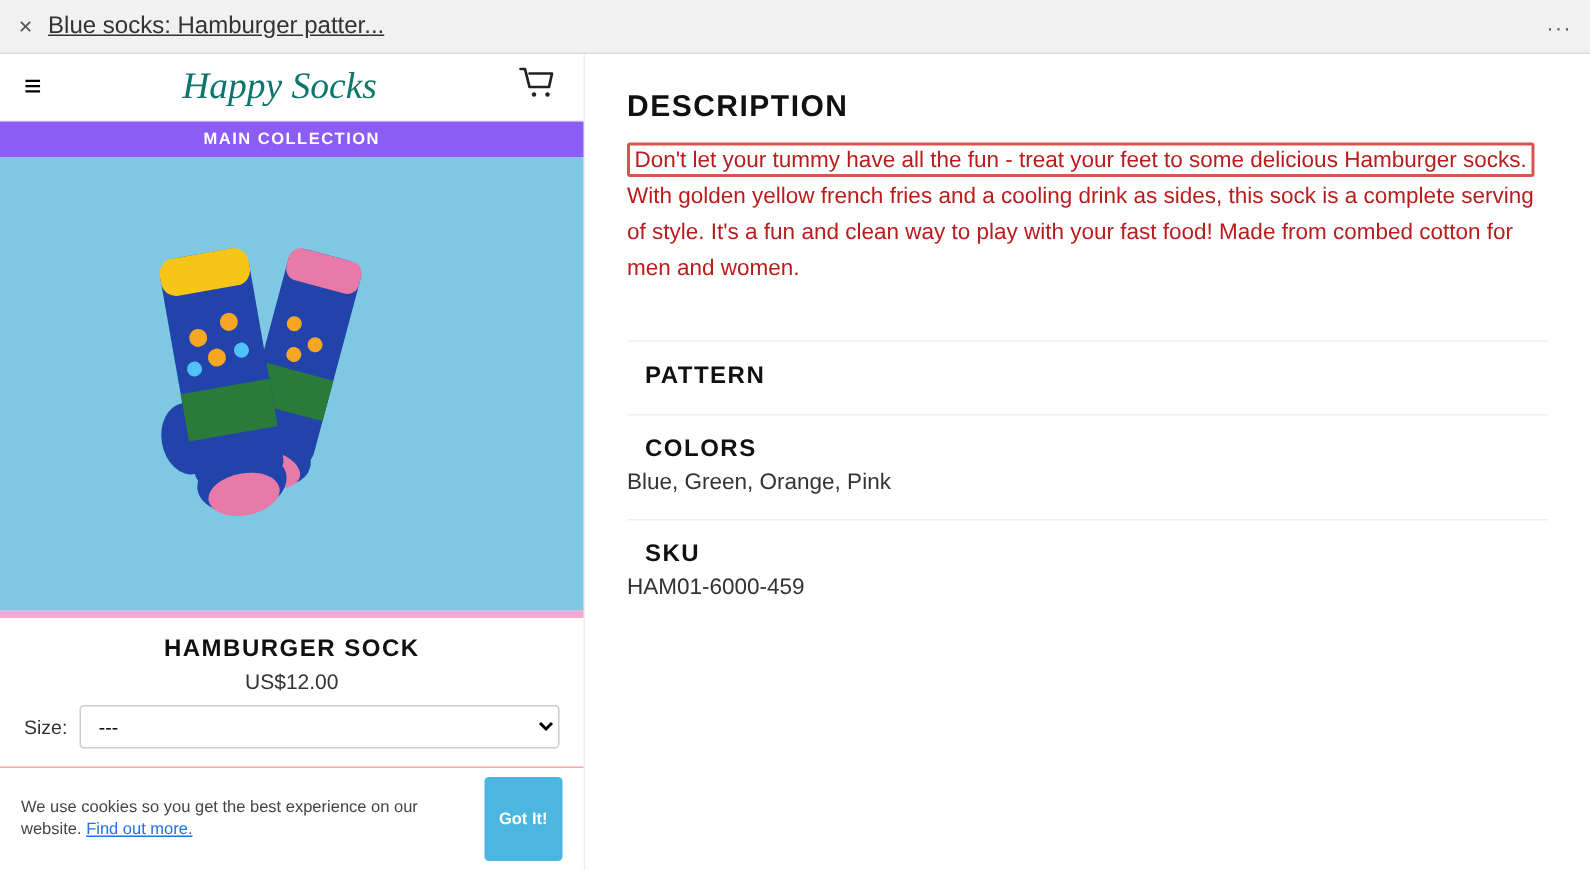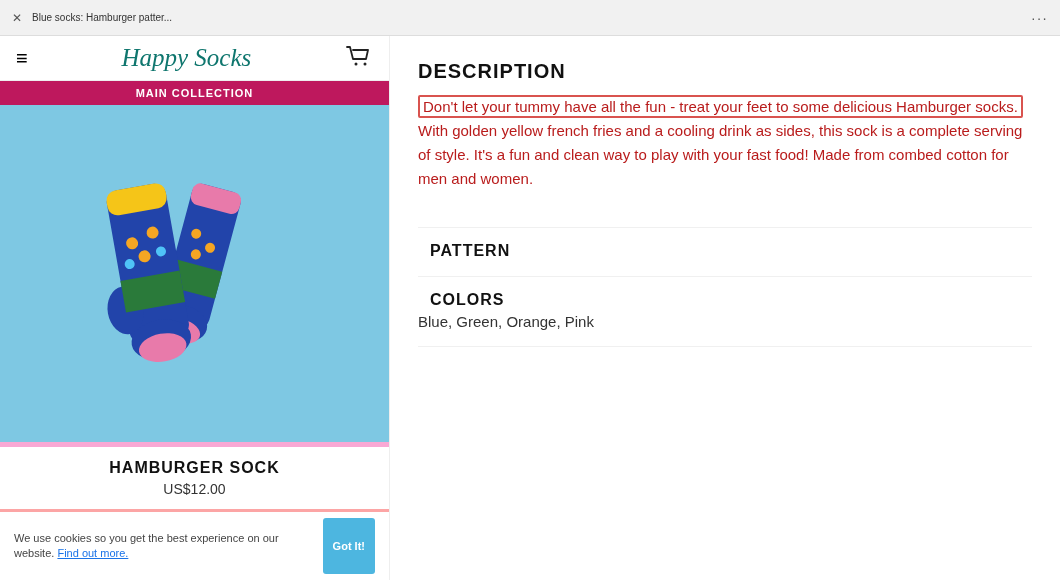--- a/index.html
+++ b/index.html
@@ -20,23 +20,24 @@
       padding: 0 12px;
       height: 36px;
       gap: 10px;
     }
     .close-icon {
       font-size: 12px;
       color: #555;
       cursor: pointer;
     }
     .tab-title {
-      font-size: 10px;
+      font-size: 16px;
       color: #333;
       flex: 1;
+      text-decoration: underline;
     }
     .more-icon {
       font-size: 14px;
       color: #555;
       cursor: pointer;
       letter-spacing: 1px;
     }
 
     
     .app-container {
@@ -74,21 +75,21 @@
       font-weight: normal;
       color: #0f766e;
     }
     .cart-icon {
       font-size: 20px;
       cursor: pointer;
     }
 
     
     .collection-banner {
-      background: #be185d;
+      background: #8b5cf6;
       color: #fff;
       text-align: center;
       font-size: 11px;
       font-weight: bold;
       letter-spacing: 1px;
       padding: 6px 0;
     }
 
     
     .product-image-area {
@@ -140,21 +141,21 @@
       font-size: 13px;
       border: 1px solid #ccc;
       border-radius: 3px;
       background: #fff;
       cursor: pointer;
     }
 
     
     .cookie-notice {
       background: #fff;
-      border-top: 3px solid #fca5a5;
+      border-top: 1px solid #fca5a5;
       padding: 6px 14px;
       font-size: 11px;
       color: #444;
       display: flex;
       align-items: center;
       gap: 8px;
     }
     .cookie-text {
       flex: 1;
       line-height: 1.4;
@@ -288,20 +289,28 @@
           <circle cx="22" cy="75" r="5" fill="#4fc3f7"></circle>
 
           <ellipse cx="40" cy="163" rx="24" ry="14" fill="#e87aaa"></ellipse>
         </g>
       </svg>
     </div>
 
     <div class="product-info">
       <div class="product-name">HAMBURGER SOCK</div>
       <div class="product-price">US$12.00</div>
+      <div class="size-row">
+        <span class="size-label">Size:</span>
+        <select class="size-select">
+          <option>---</option>
+          <option>S (36-40)</option>
+          <option>M (41-46)</option>
+        </select>
+      </div>
     </div>
 
     <div class="cookie-notice">
       <span class="cookie-text">
         <span>We use cookies so you get the best experience on our website.</span>
         <a href="#">Find out more.</a>
       </span>
       <button class="got-it-btn">Got It!</button>
     </div>
 
@@ -324,16 +333,20 @@
 
     <hr class="divider">
 
     <div class="attr-section">
       <div class="attr-label">COLORS</div>
       <div class="attr-value">Blue, Green, Orange, Pink</div>
     </div>
 
     <hr class="divider">
 
+    <div class="attr-section">
+      <div class="attr-label">SKU</div>
+      <div class="attr-value">HAM01-6000-459</div>
+    </div>
 
   </div>
 
 </div>
 
 </body></html>

